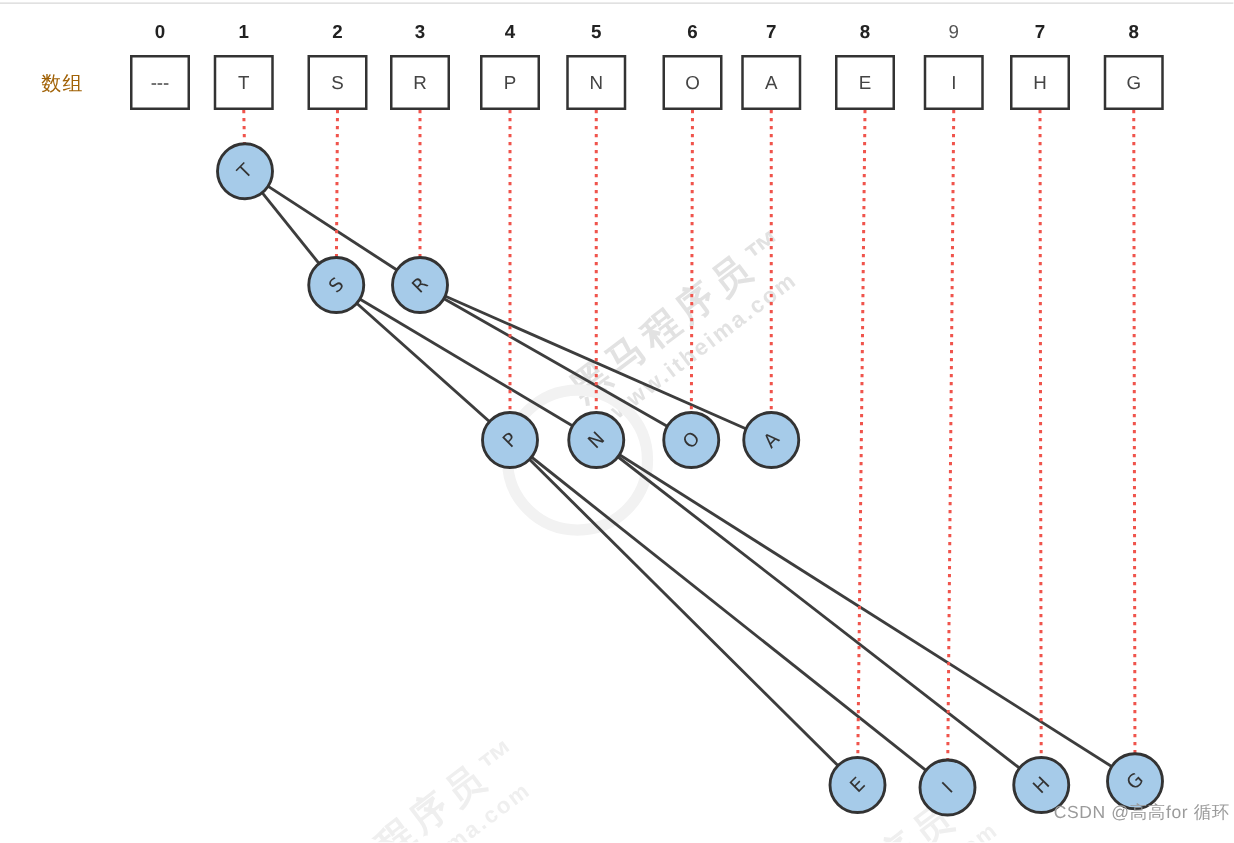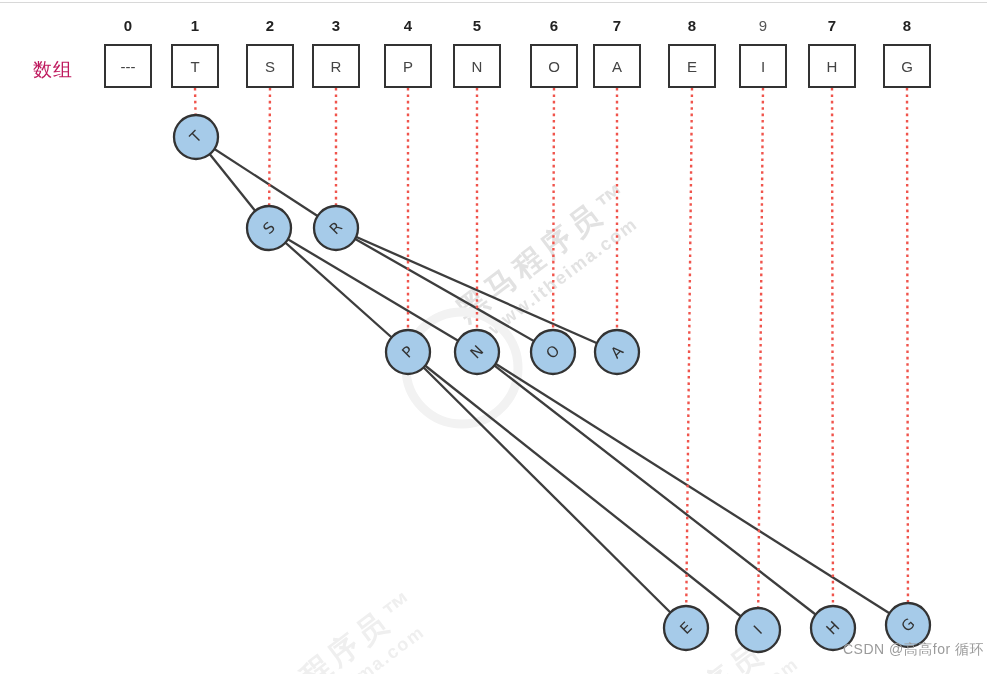--- a/index.html
+++ b/index.html
@@ -2,21 +2,21 @@
 <html><head>
 <meta charset="utf-8">
 <style>
   html,body{margin:0;padding:0;background:#fff;}
   .stage{
     position:relative;width:987px;height:674px;background:#ffffff;
     font-family:"Liberation Sans","DejaVu Sans",sans-serif;overflow:hidden;
   }
   .top-rule{position:absolute;left:0;top:2px;width:987px;height:1px;background:#d8d8d8;}
   .array-label{
-    position:absolute;left:33px;top:57px;font-size:19px;color:#be185d;
+    position:absolute;left:33px;top:57px;font-size:16px;color:#a16207;
     letter-spacing:1px;z-index:2;
   }
   .cell{position:absolute;top:14px;width:48px;text-align:center;z-index:2;}
   .cell .idx{font-size:15px;font-weight:700;color:#222;height:24px;line-height:24px;}
   .cell .idx.light{font-weight:400;color:#555;}
   .cell .box{
     margin-top:6px;height:40px;border:2px solid #333;background:#fff;
     display:flex;align-items:center;justify-content:center;
     font-size:15px;color:#444;box-sizing:content-box;
   }

